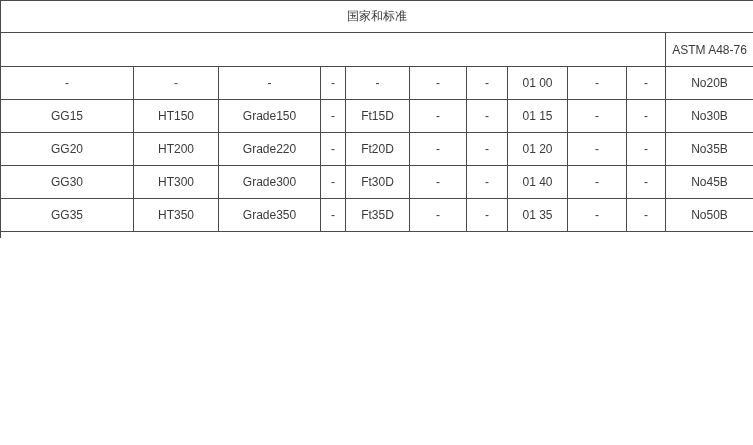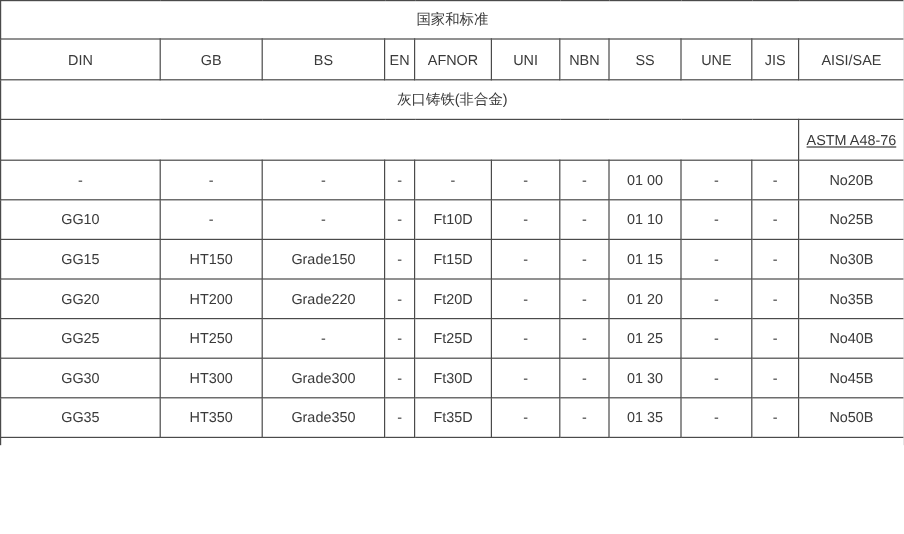--- a/index.html
+++ b/index.html
@@ -18,21 +18,21 @@
     text-align:center;
     vertical-align:middle;
     padding:0 2px;
     overflow:hidden;
     white-space:nowrap;
   }
   tr.r-title td{height:31px;}
   tr.r-country td{height:32px;}
   tr.r-std td{height:33px;}
   tr.r-section td{height:32px;}
-  tr.r-astm td{height:33px;text-decoration:underline;}
+  tr.r-astm td{height:33px;}
   tr.r-data td{height:32px;}
   tr.r-partial td{height:6px;border-bottom:none;}
 </style>
 </head>
 <body>
 
 <div class="page">
   <table class="std">
     <colgroup id="cols">
         <col style="width: 133px;">
@@ -44,67 +44,38 @@
         <col style="width: 41px;">
         <col style="width: 60px;">
         <col style="width: 59px;">
         <col style="width: 39px;">
         <col style="width: 88px;">
       </colgroup>
     <tbody>
       <tr class="r-title">
         <td colspan="11">国家和标准</td>
       </tr>
-      <tr class="r-std" id="standards-row">
-          <td>DIN</td>
-          <td>GB</td>
-          <td>BS</td>
-          <td>EN</td>
-          <td>AFNOR</td>
-          <td>UNI</td>
-          <td>NBN</td>
-          <td>SS</td>
-          <td>UNE</td>
-          <td>JIS</td>
-          <td>AISI/SAE</td>
-        </tr>
-      <tr class="r-section">
-        <td colspan="11">灰口铸铁(非合金)</td>
-      </tr>
       <tr class="r-astm">
         <td colspan="10"></td>
         <td>ASTM A48-76</td>
       </tr>
       </tbody>
       <tbody id="data-body">
         <tr class="r-data">
           <td>-</td>
           <td>-</td>
           <td>-</td>
           <td>-</td>
           <td>-</td>
           <td>-</td>
           <td>-</td>
           <td>01 00</td>
           <td>-</td>
           <td>-</td>
           <td>No20B</td>
-        </tr>
-        <tr class="r-data">
-          <td>GG10</td>
-          <td>-</td>
-          <td>-</td>
-          <td>-</td>
-          <td>Ft10D</td>
-          <td>-</td>
-          <td>-</td>
-          <td>01 10</td>
-          <td>-</td>
-          <td>-</td>
-          <td>No25B</td>
         </tr>
         <tr class="r-data">
           <td>GG15</td>
           <td>HT150</td>
           <td>Grade150</td>
           <td>-</td>
           <td>Ft15D</td>
           <td>-</td>
           <td>-</td>
           <td>01 15</td>
@@ -119,41 +90,28 @@
           <td>-</td>
           <td>Ft20D</td>
           <td>-</td>
           <td>-</td>
           <td>01 20</td>
           <td>-</td>
           <td>-</td>
           <td>No35B</td>
         </tr>
         <tr class="r-data">
-          <td>GG25</td>
-          <td>HT250</td>
-          <td>-</td>
-          <td>-</td>
-          <td>Ft25D</td>
-          <td>-</td>
-          <td>-</td>
-          <td>01 25</td>
-          <td>-</td>
-          <td>-</td>
-          <td>No40B</td>
-        </tr>
-        <tr class="r-data">
           <td>GG30</td>
           <td>HT300</td>
           <td>Grade300</td>
           <td>-</td>
           <td>Ft30D</td>
           <td>-</td>
           <td>-</td>
-          <td>01 30</td>
+          <td>01 40</td>
           <td>-</td>
           <td>-</td>
           <td>No45B</td>
         </tr>
         <tr class="r-data">
           <td>GG35</td>
           <td>HT350</td>
           <td>Grade350</td>
           <td>-</td>
           <td>Ft35D</td>

